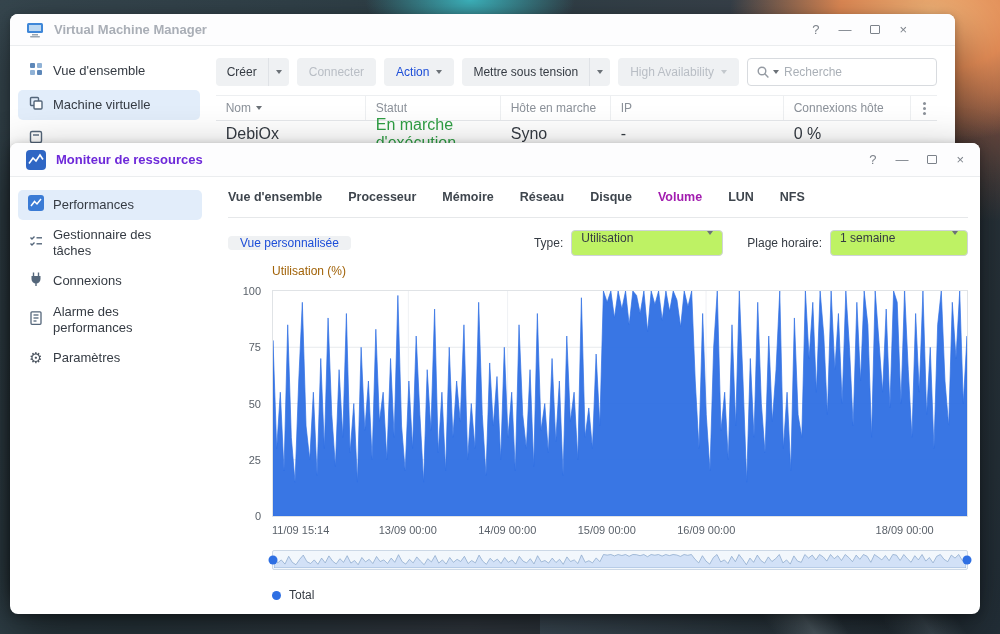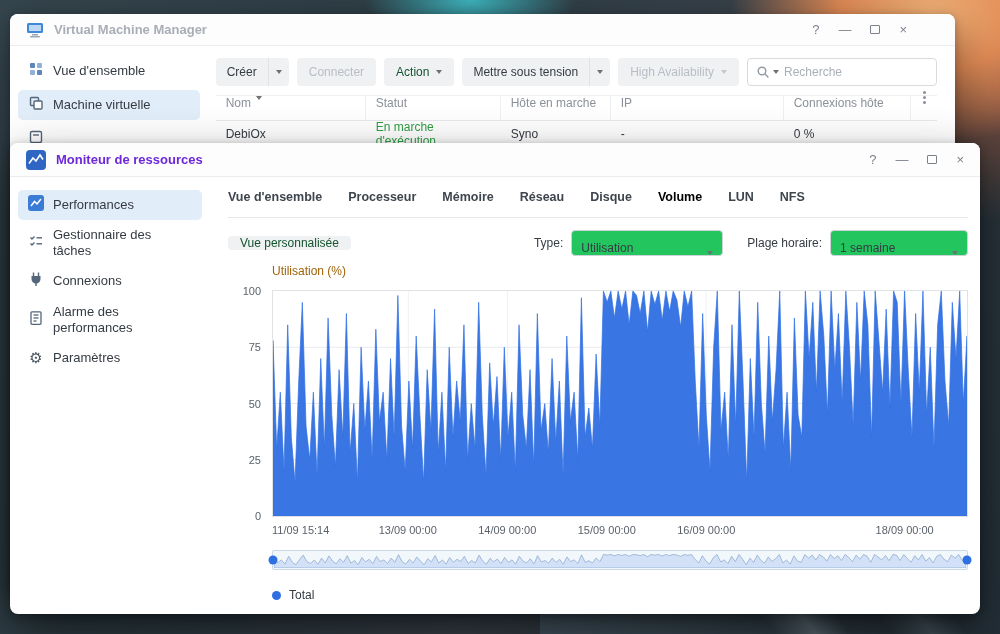--- a/index.html
+++ b/index.html
@@ -41,57 +41,57 @@
   .vmm .title { color:#a9aeb6; font-weight:700; font-size:13px; }
   .vmm .win-controls { margin-right:32px; }
   .vmm-body { display:flex; }
   .side { width:200px; padding:10px 8px; }
   .side-item { display:flex; align-items:center; gap:9px; min-height:30px; padding:3px 10px;
                border-radius:5px; font-size:13px; color:#353b43; margin-bottom:4px; line-height:1.25; }
   .side-item.selected { background:#e2edfa; }
   .vmm-main { flex:1; padding:12px 18px 0 8px; }
   .toolbar { display:flex; align-items:center; gap:8px; }
   .btn { display:inline-flex; align-items:center; gap:7px; height:28px; padding:0 12px;
-         background:#eff1f3; border-radius:4px; font-size:12px; color:#14532d; white-space:nowrap; }
+         background:#eff1f3; border-radius:4px; font-size:12px; color:#1d4ed8; white-space:nowrap; }
   .btn.disabled { color:#b9bec5; }
   .split { display:inline-flex; height:28px; background:#eff1f3; border-radius:4px; overflow:hidden; }
   .split .mainseg { padding:0 11px; display:flex; align-items:center; font-size:12px; color:#353b43; white-space:nowrap; }
   .split .caretseg { width:21px; display:flex; align-items:center; justify-content:center; border-left:1px solid #dfe2e6; }
   .caret { width:0; height:0; border-left:3.5px solid transparent; border-right:3.5px solid transparent;
            border-top:4px solid #6b7177; display:inline-block; }
   .caret.light { border-top-color:#c3c8cd; }
   .search { margin-left:auto; display:flex; align-items:center; height:28px; width:190px;
             border:1px solid #d8dbdf; border-radius:4px; background:#fff; padding:0 8px; gap:5px; }
   .search input { border:0; outline:0; flex:1; min-width:0; font-size:12px; color:#353b43; font-family:inherit; }
   .search input::placeholder { color:#aab0b7; }
   .tbl-head { display:flex; align-items:center; height:26px; margin-top:9px;
               border-top:1px solid #edeff1; border-bottom:1px solid #e6e8eb; color:#8b9199; font-size:12px; }
-  .th { padding:0 10px; display:flex; align-items:flex-start; gap:5px; border-right:1px solid #edeff1; height:100%; }
+  .th { padding:0 10px; display:flex; align-items:center; gap:5px; border-right:1px solid #edeff1; height:100%; }
   .c1{width:150px}.c2{width:135px}.c3{width:110px}.c4{width:173px}.c5{flex:1}
   .c6{width:26px; border-right:0; justify-content:center;}
-  .tbl-row { display:flex; align-items:center; height:26px; font-size:12px; color:#353b43; }
+  .tbl-row { display:flex; align-items:center; height:26px; font-size:16px; color:#353b43; }
   .td { padding:0 10px; }
   .status-green { color:#2f9e44; }
   .dots3 { width:3px; height:3px; border-radius:50%; background:#8b9199; display:inline-block;
            box-shadow:0 -5px 0 #8b9199, 0 5px 0 #8b9199; }
   
   .rm { left:10px; top:143px; width:970px; height:471px; z-index:5; }
   .rm .title { color:#6d28d9; font-weight:700; font-size:13px; }
   .rm-body { display:flex; height:calc(100% - 35px); }
   .rm-side { width:200px; padding:13px 8px; }
   .rm-side .gear { font-family:"DejaVu Sans",sans-serif; font-size:15px; color:#4c5560; line-height:16px; width:16px; text-align:center; }
   .rm-main { flex:1; padding:13px 12px 0 18px; position:relative; }
   .tabs { display:flex; gap:26px; border-bottom:1px solid #e6e8ea; padding-bottom:13px; }
   .tab { font-size:12.5px; font-weight:700; color:#3e454d; white-space:nowrap; cursor:default; }
-  .tab.active { color:#000000; }
+  .tab.active { color:#a21caf; }
   .controls-row { display:flex; align-items:center; margin-top:12px; }
   .btn.small { height:14px; }
   .right-controls { margin-left:auto; display:flex; align-items:center; gap:8px; font-size:12px; color:#353b43; }
-  .select { display:flex; align-items:flex-end; justify-content:space-between; height:26px;
-            border:1px solid #cfd3d8; border-radius:4px; background:#22c55e; padding:0 9px;
+  .select { display:flex; align-items:flex-start; justify-content:space-between; height:26px;
+            border:1px solid #cfd3d8; border-radius:4px; background:#bef264; padding:0 9px;
             font-size:12px; color:#353b43; }
   .select.type { width:152px; margin-right:16px; }
   .select.range { width:138px; }
   .chart-wrap { margin-top:8px; padding-left:44px; }
   .ylabel { font-size:12px; color:#a16207; margin-bottom:12px; }
   .plot { position:relative; height:227px; border:1px solid #e0e3e6; background:#fff; }
   .plot svg { position:absolute; inset:0; width:100%; height:100%; display:block; }
   .ylabels { position:absolute; left:-44px; top:0; bottom:0; width:38px; }
   .ylabels span { position:absolute; right:6px; transform:translateY(-50%); font-size:11px; color:#5a616a; }
   .xlabels { position:relative; height:18px; margin-top:5px; font-size:11px; color:#5a616a; }

